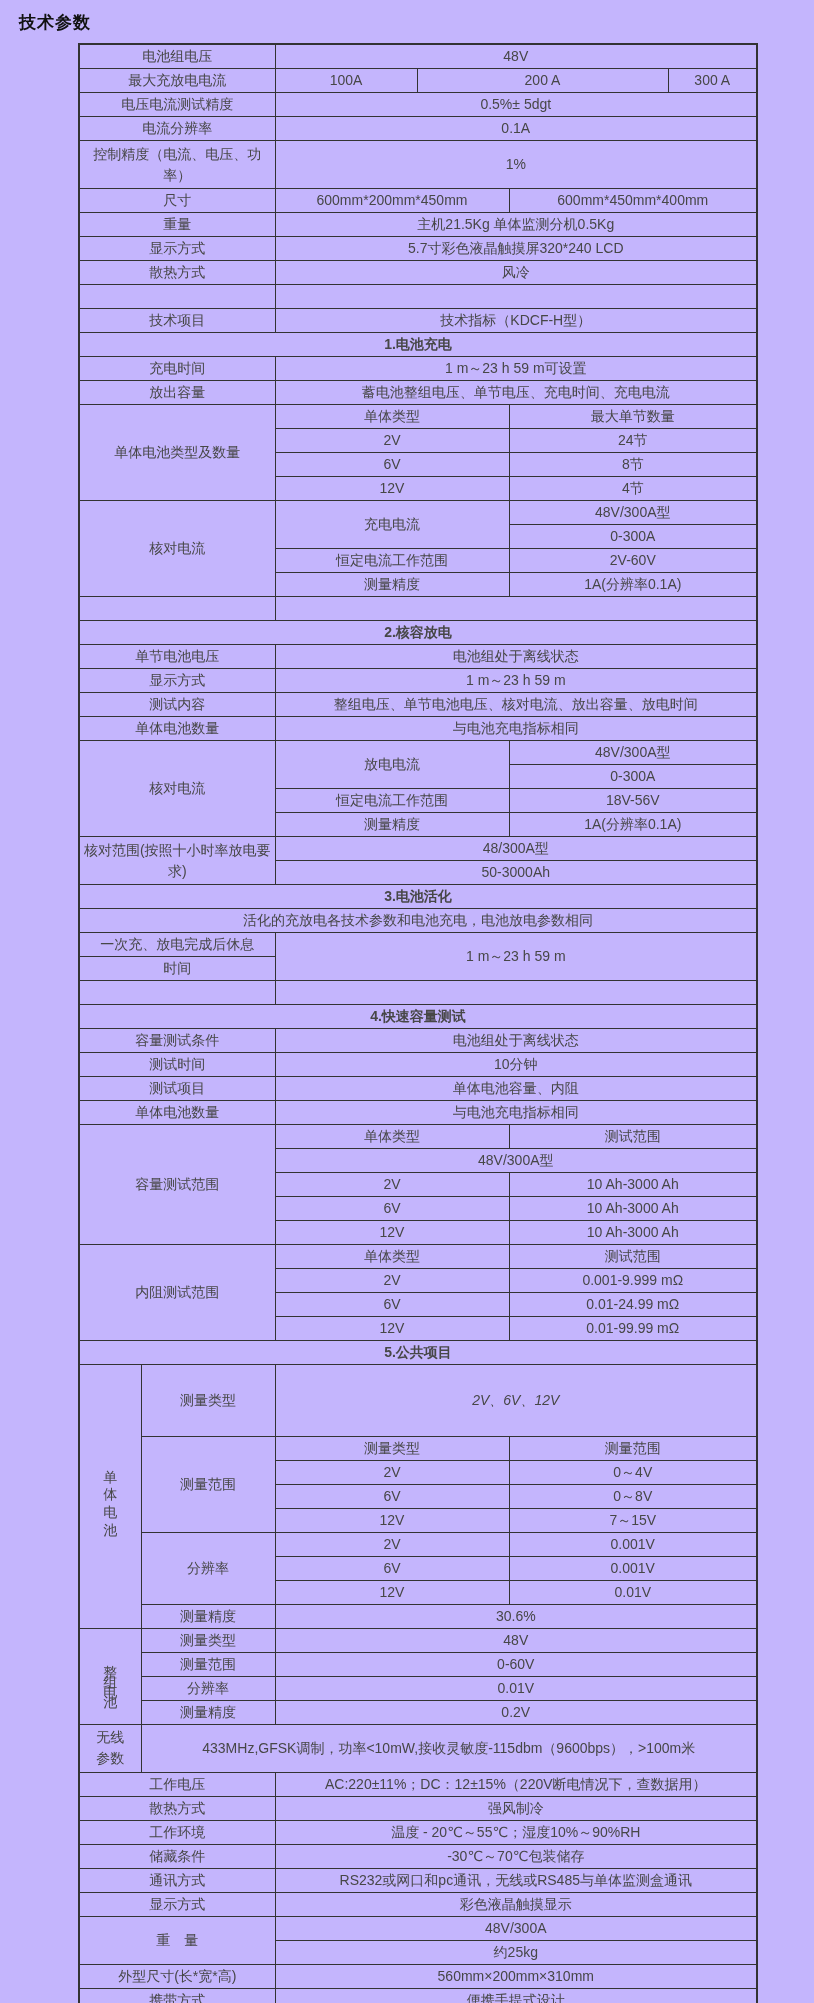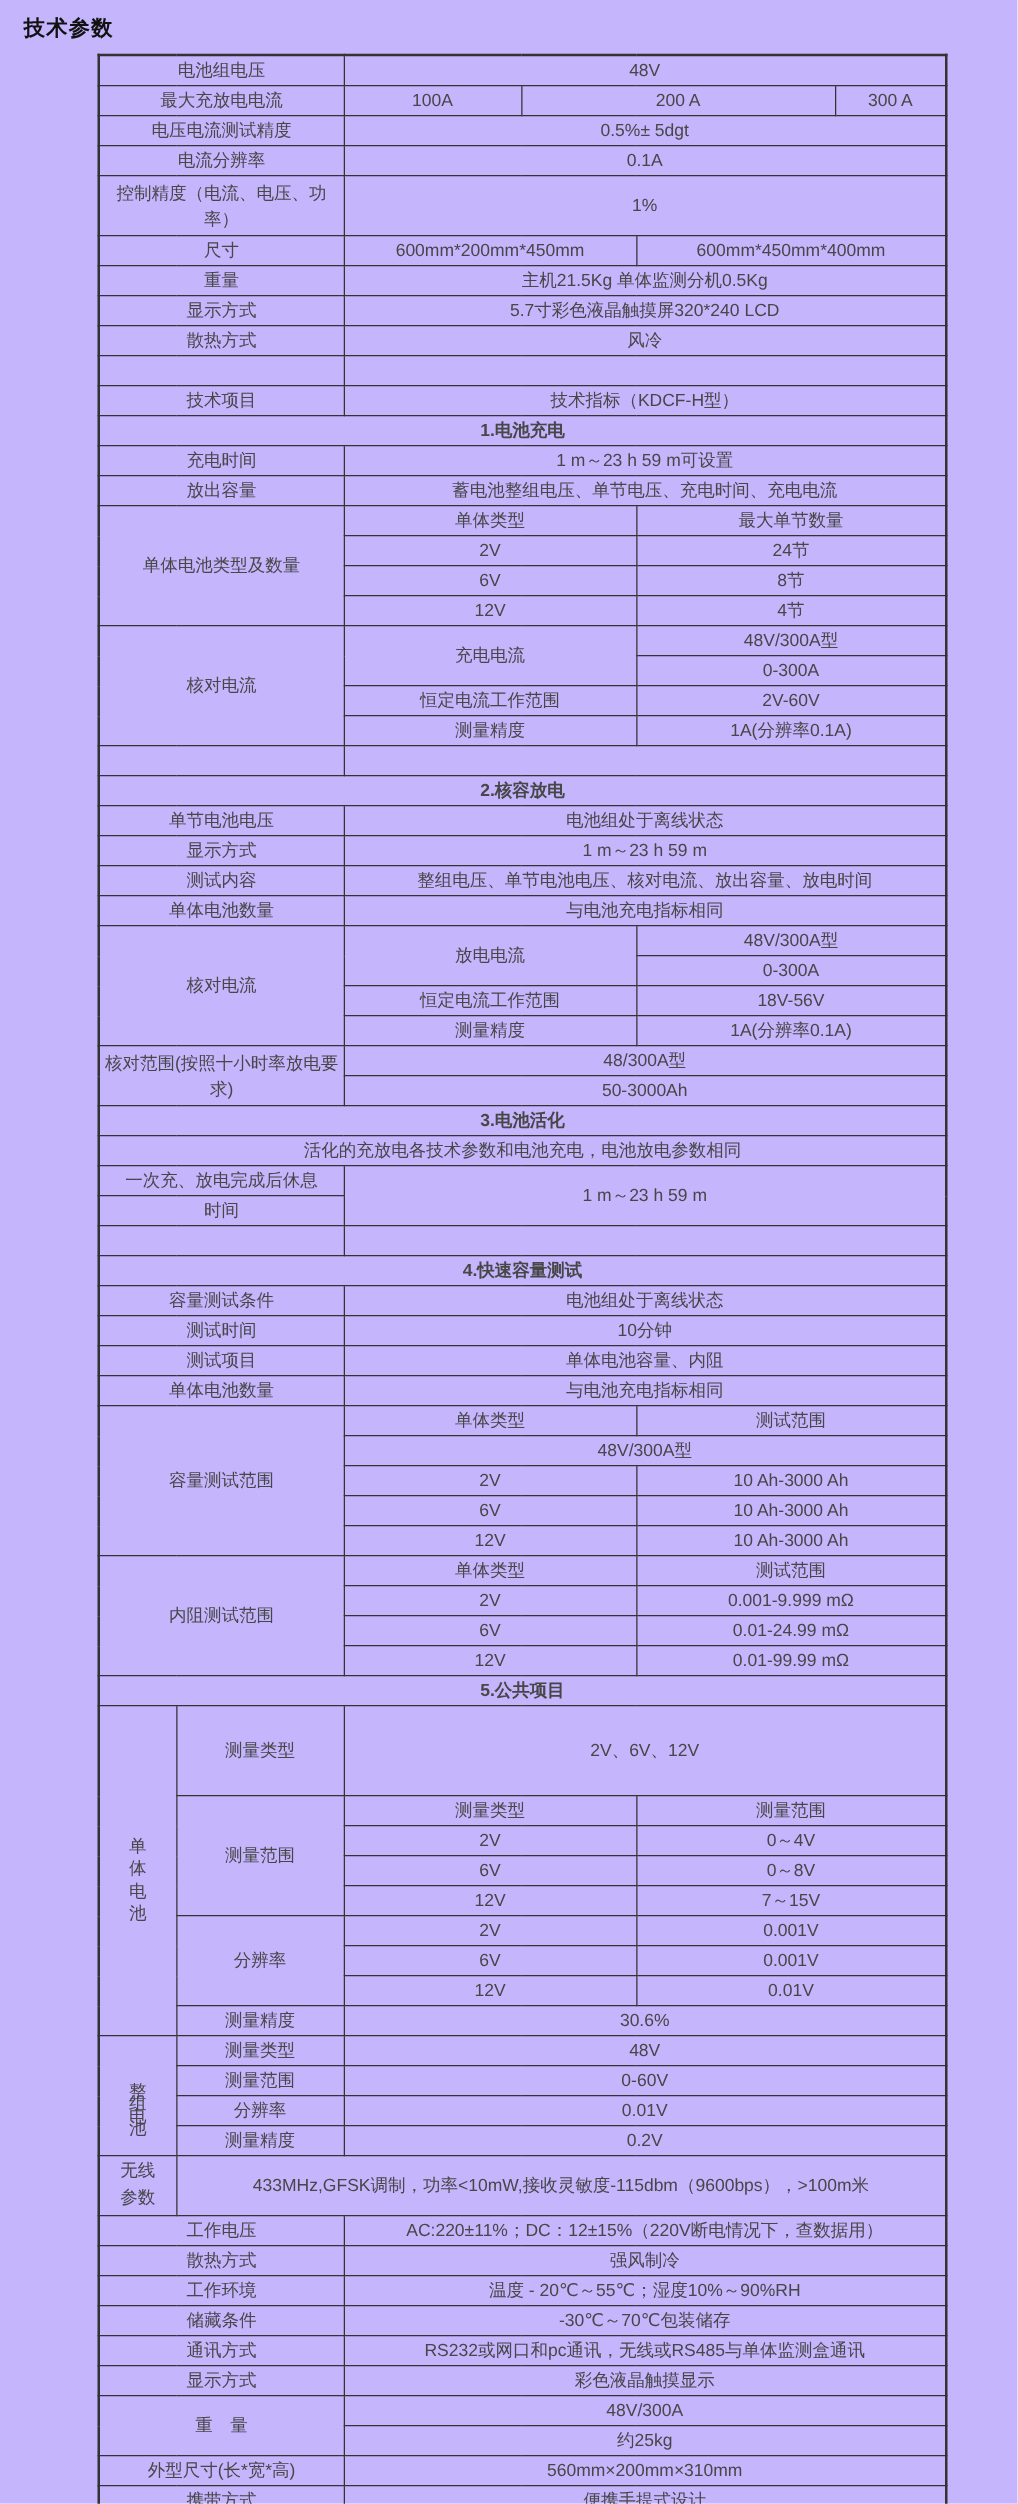--- a/index.html
+++ b/index.html
@@ -10,21 +10,21 @@
   table.spec{position:absolute;left:78px;top:43px;width:678px;
         border-collapse:collapse;table-layout:fixed;border:2px solid #333;}
   table.spec td{border:1px solid #333;font-size:14px;color:#474747;
         text-align:center;vertical-align:middle;padding:1px 3px;
         line-height:21px;overflow:hidden;}
   tr.r{height:24px;}
   tr.rh{height:22px;}
   tr.r2{height:48px;margin-top:27px;}
   tr.r3{height:72px;}
   td.heading{font-weight:bold;text-align:left;color:#1c1c1c;padding-left:2px;font-size:14px;}
-  td.top-al{vertical-align:top;padding-top:4px;}
+  td.top-al{vertical-align:top;padding-top:4px;font-style:italic;}
   td.vcell{padding:0;}
   .v-text{display:inline-block;writing-mode:vertical-rl;text-orientation:upright;}
   .v-lg{letter-spacing:18px;}
   .v-sm{letter-spacing:10px;}
   .pre{white-space:pre-line;font-family:Liberation Mono, monospace;}
 </style>
 </head>
 <body>
 
 <div id="page">

